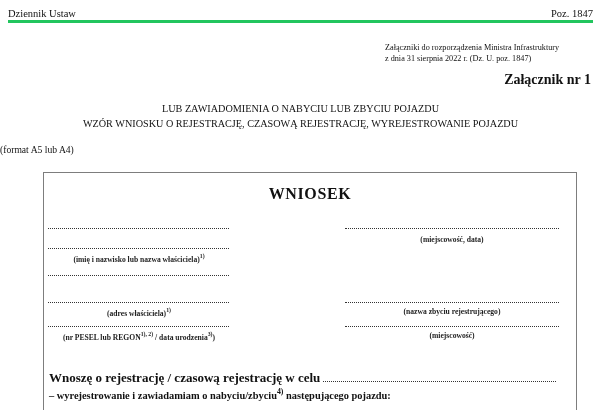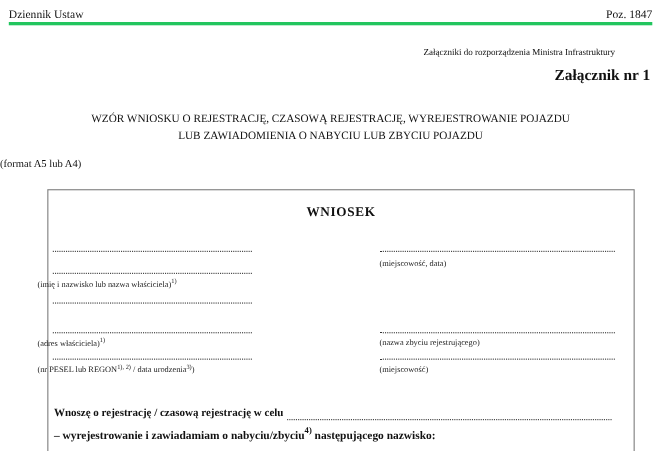--- a/index.html
+++ b/index.html
@@ -45,46 +45,47 @@
 
   
   .form-box {
     position:absolute; left:43px; top:172px;
     width:534px; height:252px;
     border:1px solid #7d7d7d;
     background:#fff;
   }
   .form-heading {
     position:absolute; top:12px; left:0; width:100%;
-    text-align:center; font-weight:bold; font-size:12px;
+    text-align:center; font-weight:bold; font-size:16px;
     letter-spacing:0.6px;
   }
 
   .dotline {
     position:absolute; height:0;
     border-bottom:1.5px dotted #333;
   }
   .caption {
-    position:absolute; text-align:left;
+    position:absolute; text-align:center;
     font-size:7.6px; color:#1c1c1c; line-height:1;
     white-space:nowrap;
+    font-weight:bold;
   }
   .caption sup { font-size:5.8px; }
 
   
   .l-line { left:4px;  width:181px; }
   .r-line { left:301px; width:214px; }
   .l-cap  { left:-10px; width:210px; }
   .r-cap  { left:301px; width:214px; }
 
   
   .request-line1 {
     position:absolute; left:5px; right:20px; top:197px;
     display:flex; align-items:flex-start;
-    font-weight:bold; font-size:10px;
+    font-weight:bold; font-size:13px;
   }
   .request-line1 .leader {
     flex:1; height:12px; margin-left:3px;
     border-bottom:1.3px dotted #333;
   }
   .request-line2 {
     position:absolute; left:5px; right:10px; top:215px;
     font-weight:bold; font-size:10.4px;
   }
   .request-line2 sup { font-size:7.8px; position:relative; top:-1px; }
@@ -92,26 +93,27 @@
 </head>
 <body>
 
 <div class="page-head">
   <span class="hl">Dziennik Ustaw</span>
   <span class="hr">Poz. 1847</span>
 </div>
 
 <div class="annex-note">
   <div>Załączniki do rozporządzenia Ministra Infrastruktury</div>
+  <div>z dnia 31 sierpnia 2022 r. (Dz. U. poz. 1847)</div>
   <div class="annex-label">Załącznik nr 1</div>
 </div>
 
 <div class="doc-title">
+  <div>LUB ZAWIADOMIENIA O NABYCIU LUB ZBYCIU POJAZDU</div>
   <div>WZÓR WNIOSKU O REJESTRACJĘ, CZASOWĄ REJESTRACJĘ, WYREJESTROWANIE POJAZDU</div>
-  <div>LUB ZAWIADOMIENIA O NABYCIU LUB ZBYCIU POJAZDU</div>
 </div>
 <div class="format-note">(format A5 lub A4)</div>
 
 <div class="form-box">
 
   <div class="form-heading">WNIOSEK</div>
 
   <div class="dotline l-line" style="top:55px"></div>
   <div class="dotline l-line" style="top:75px"></div>
   <div class="caption l-cap" style="top:81px"><span>(imię i nazwisko lub nazwa właściciela)</span><sup>1)</sup></div>
@@ -130,16 +132,16 @@
   <div class="caption r-cap" style="top:135px">(nazwa zbyciu rejestrującego)</div>
 
   <div class="dotline r-line" style="top:153px"></div>
   <div class="caption r-cap" style="top:159px">(miejscowość)</div>
 
   <div class="request-line1">
     <span>Wnoszę o rejestrację / czasową rejestrację w celu</span>
     <span class="leader"></span>
   </div>
   <div class="request-line2">
-    <span>– wyrejestrowanie i zawiadamiam o nabyciu/zbyciu</span><sup>4)</sup><span> następującego nazwisko:</span>
+    <span>– wyrejestrowanie i zawiadamiam o nabyciu/zbyciu</span><sup>4)</sup><span> następującego pojazdu:</span>
   </div>
 
 </div>
 
 </body></html>

